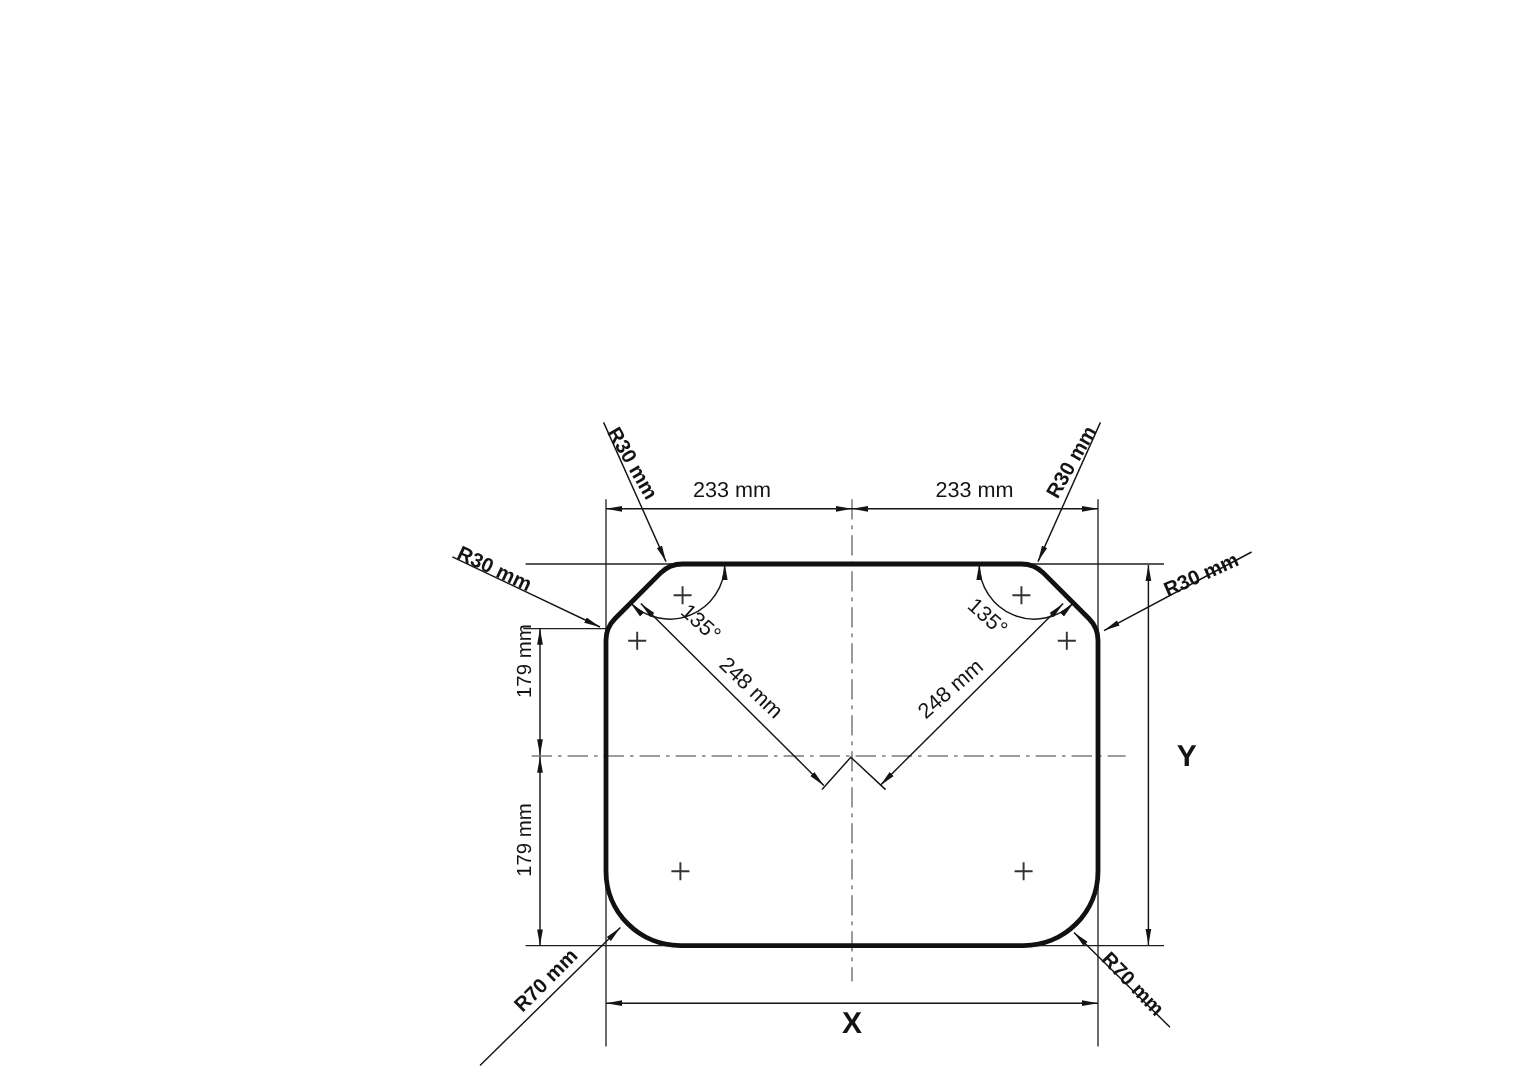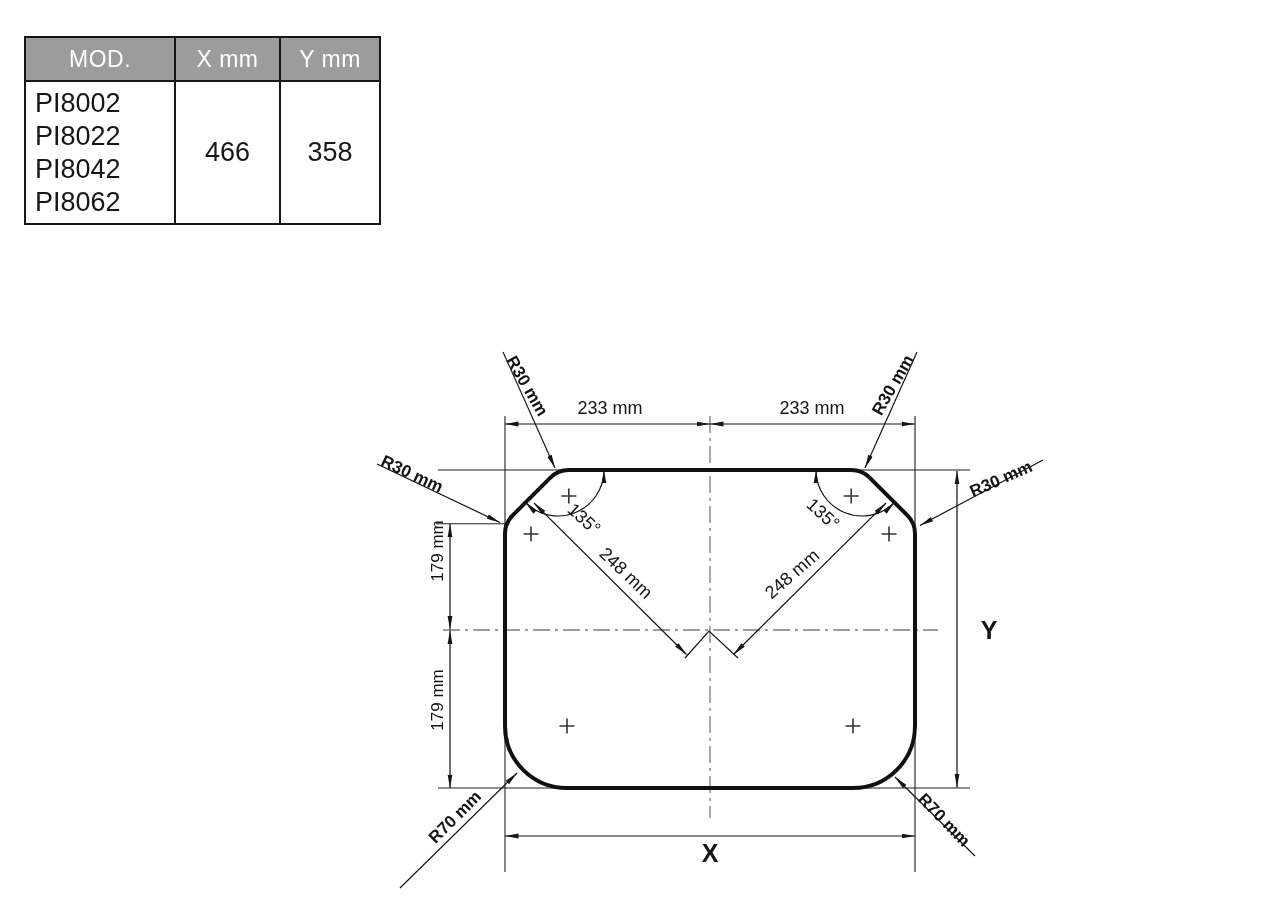--- a/index.html
+++ b/index.html
@@ -58,41 +58,20 @@
   .t-dimsm{font-size:17px;}
   .t-rad{font-size:17px;font-weight:bold;}
   .t-axis{font-size:25px;font-weight:bold;}
   .mid{text-anchor:middle;dominant-baseline:central;}
 </style>
 </head>
 <body>
 
 <div class="canvas">
 
-  <table class="spec-table">
-    <thead>
-      <tr>
-        <th class="col-mod">MOD.</th>
-        <th class="col-x">X mm</th>
-        <th class="col-y">Y mm</th>
-      </tr>
-    </thead>
-    <tbody>
-      <tr>
-        <td class="models-cell">
-          <div class="model">PI8002</div>
-          <div class="model">PI8022</div>
-          <div class="model">PI8042</div>
-          <div class="model">PI8062</div>
-        </td>
-        <td class="val-cell">466</td>
-        <td class="val-cell">358</td>
-      </tr>
-    </tbody>
-  </table>
 
   <svg class="drawing" width="1280" height="910" viewBox="0 0 1280 910">
     <defs>
       <marker id="arr" viewBox="0 0 14 8" refX="13.5" refY="4" markerWidth="14" markerHeight="8" orient="auto-start-reverse" markerUnits="userSpaceOnUse">
         <path d="M13.5 4 L0 1.6 L0 6.4 Z" fill="#141414"></path>
       </marker>
     </defs>
 
     <g stroke="#7d7d7d" stroke-width="1.3" stroke-dasharray="17 5 3 5" fill="none">
       <line x1="710" y1="416" x2="710" y2="818"></line>

